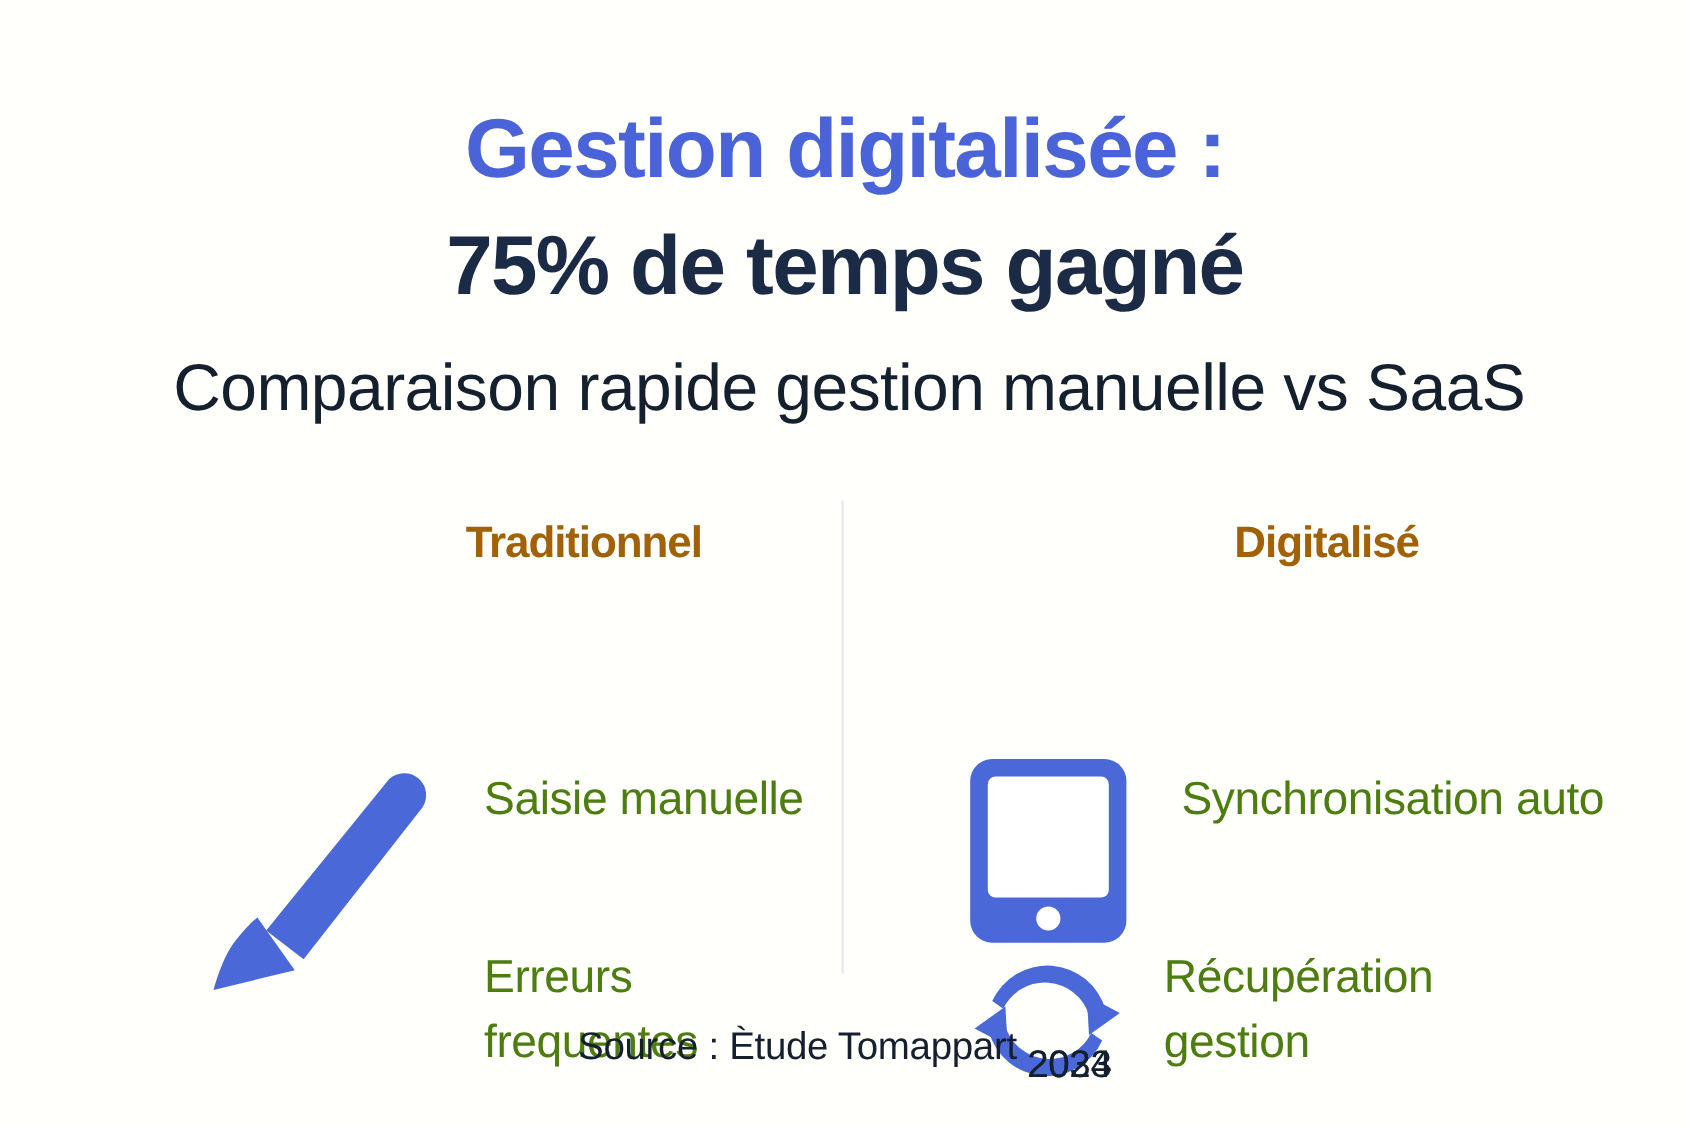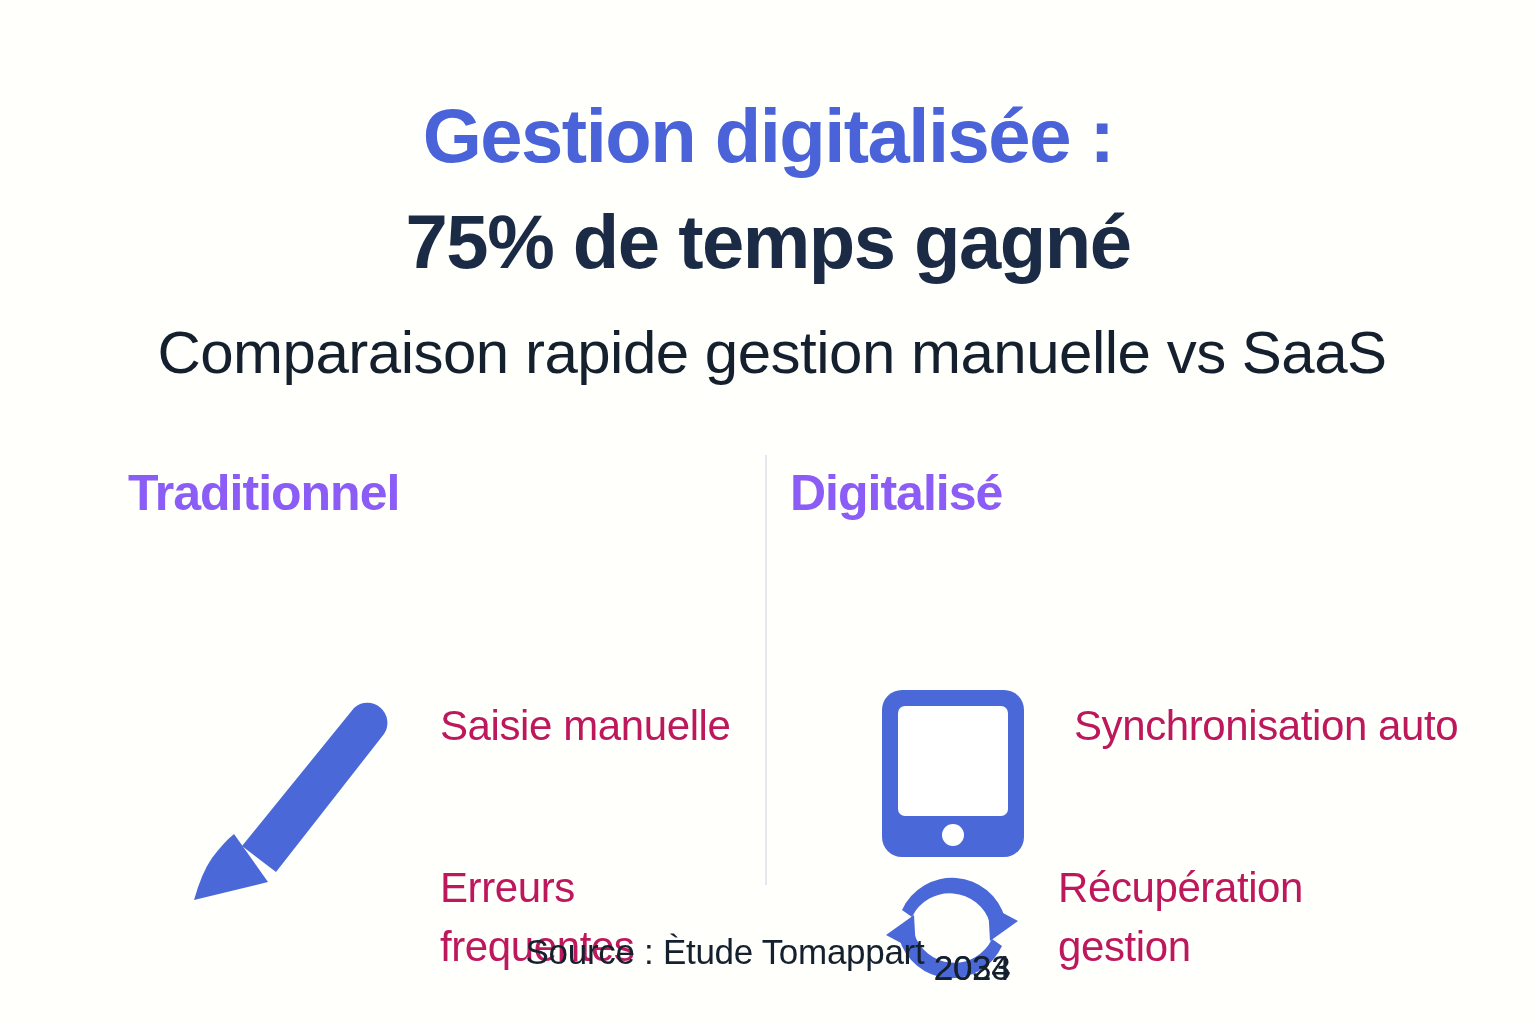--- a/index.html
+++ b/index.html
@@ -84,42 +84,42 @@
   
   .column {
     position: absolute;
     top: 460px;
     width: 640px;
   }
   .column.left  { left: 128px; }
   .column.right { left: 790px; }
 
   .col-heading {
-    font-size: 50px;
+    font-size: 40px;
     font-weight: bold;
     line-height: 66px;
     letter-spacing: -1px;
-    color: #8b5cf6;
-    text-align: left;
+    color: #a16207;
+    text-align: right;
     height: 70px;
     white-space: nowrap;
   }
   .column.left  .col-heading { padding-right: 130px; }
   .column.right .col-heading { padding-right: 140px; }
 
   .feature-list {
     margin-top: 38px;
     position: relative;
   }
 
   .feature-text {
     font-size: 42px;
     line-height: 59px;
     letter-spacing: -0.4px;
-    color: #be185d;
+    color: #4d7c0f;
   }
 
   
   .pencil-wrap {
     position: absolute;
     left: 56px;
     top: 118px;
     width: 210px;
     height: 215px;
   }

